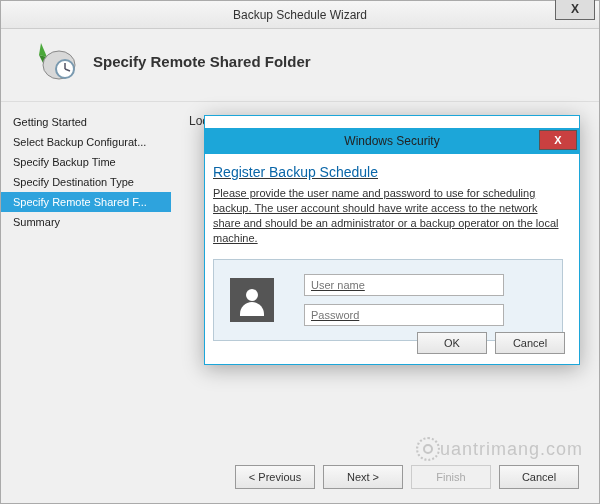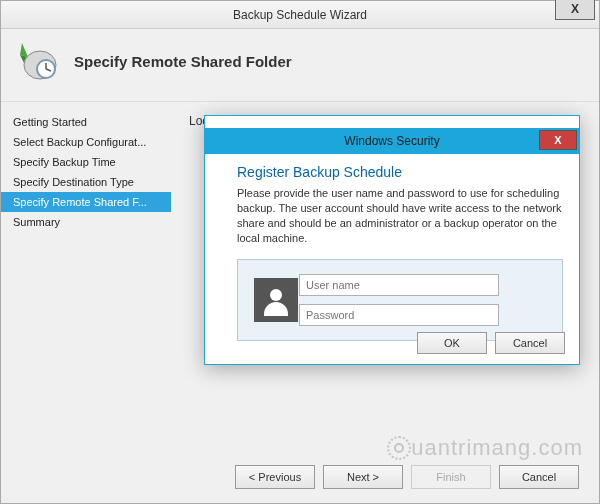--- a/index.html
+++ b/index.html
@@ -1,47 +1,47 @@
 <!DOCTYPE html>
 <html><head>
 <meta charset="utf-8">
 <style>
 * { box-sizing: border-box; margin: 0; padding: 0; font-family: "Segoe UI", Tahoma, sans-serif; }
 html, body { width: 600px; height: 504px; overflow: hidden; background: #e8e8e8; }
 .window { width: 600px; height: 504px; background: #f0f0f0; border: 1px solid #aaa; position: relative; }
 .titlebar { height: 28px; background: linear-gradient(#f6f6f6, #e8e8e8); border-bottom: 1px solid #ccc; text-align: center; line-height: 28px; font-size: 12px; color: #333; position: relative; }
 .titlebar .close { position: absolute; right: 4px; top: -3px; width: 40px; height: 22px; border: 1px solid #666; background: #ddd; font-family: Arial; font-weight: bold; font-size: 12px; text-align: center; line-height: 20px; }
-.header { display: flex; align-items: center; padding: 10px 18px 18px 15px; }
+.header { display: flex; align-items: center; padding: 10px 18px 18px 34px; }
 .header-icon { width: 44px; height: 44px; position: relative; margin-right: 14px; }
 .header-icon svg { width: 44px; height: 44px; }
 .header-title { font-size: 15px; font-weight: bold; color: #333; }
 .body { display: flex; height: 360px; border-top: 1px solid #ddd; }
 .sidebar { width: 170px; padding: 10px 0; font-size: 11px; }
 .sb-item { padding: 4px 12px; color: #222; cursor: pointer; white-space: nowrap; overflow: hidden; text-overflow: ellipsis; }
 .sb-item.sel { background: #2ea3dd; color: #fff; padding-left: 12px; }
 .main { flex: 1; padding: 12px 18px; font-size: 12px; color: #333; position: relative; }
 .label-row { margin-bottom: 4px; }
 .location-input { width: 360px; height: 22px; border: 1px solid #888; margin-left: 22px; margin-top: 2px; background: #fff; }
 .footer { position: absolute; bottom: 14px; right: 20px; display: flex; gap: 8px; }
 .btn { min-width: 80px; height: 24px; font-size: 11px; border: 1px solid #999; background: linear-gradient(#f8f8f8,#e6e6e6); padding: 0 10px; color: #333; cursor: pointer; }
 .btn:disabled { color: #aaa; border-color: #ccc; background: #f0f0f0; cursor: default; }
 .dialog { position: absolute; left: 203px; top: 114px; width: 376px; height: 250px; background: #fff; border: 1px solid #1ca6d9; box-shadow: 0 4px 20px rgba(0,0,0,0.3); z-index: 50; }
 .dlg-title { height: 26px; background: #1ca6d9; color: #222; font-size: 12px; text-align: center; line-height: 26px; position: relative; margin-top: 12px; }
 .dlg-close { position: absolute; right: 2px; top: 2px; width: 38px; height: 20px; background: #c94040; border: 1px solid #555; color: #fff; font-family: Arial; font-weight: bold; text-align: center; line-height: 18px; font-size: 11px; cursor: pointer; }
-.dlg-body { padding: 10px 16px 10px 32px; font-size: 11px; color: #333; }
+.dlg-body { padding: 10px 16px 10px 8px; font-size: 11px; color: #333; text-decoration: underline; }
 .dlg-heading { color: #0a66a8; font-size: 14px; margin-bottom: 6px; }
 .dlg-text { line-height: 1.35; margin-bottom: 14px; }
-.cred-box { border: 1px solid #b8cad6; background: #eaf2f8; padding: 14px 16px; display: flex; align-items: center; gap: 1px; }
+.cred-box { border: 1px solid #b8cad6; background: #eaf2f8; padding: 14px 16px; display: flex; align-items: center; gap: 30px; }
 .avatar { width: 44px; height: 44px; background: #555; display: flex; align-items: center; justify-content: center; }
 .avatar svg { width: 32px; height: 32px; fill: #fff; }
 .cred-fields { display: flex; flex-direction: column; gap: 8px; }
 .cred-fields input { width: 200px; height: 22px; border: 1px solid #b0b0b0; padding: 0 6px; font-size: 11px; color: #888; }
 .dlg-footer { position: absolute; bottom: 10px; right: 14px; display: flex; gap: 8px; }
 .dlg-footer .btn { min-width: 70px; height: 22px; }
-.watermark { position: absolute; right: 16px; bottom: 42px; font-size: 22px; color: rgba(120,120,120,0.35); font-weight: 300; letter-spacing: 1px; display: flex; align-items: center; gap: 0; z-index: 5; }
+.watermark { position: absolute; right: 16px; bottom: 42px; font-size: 18px; color: rgba(120,120,120,0.35); font-weight: 300; letter-spacing: 1px; display: flex; align-items: center; gap: 0; z-index: 5; }
 .watermark .gear { width: 24px; height: 24px; border: 2.5px dotted rgba(120,120,120,0.35); border-radius: 50%; display: inline-block; position: relative; }
 .watermark .gear::after { content:""; position:absolute; inset:5px; border:2px solid rgba(120,120,120,0.35); border-radius:50%; }
 </style>
 </head>
 <body>
 
 <div class="window">
 
   <div class="titlebar">
     <span>Backup Schedule Wizard</span>

